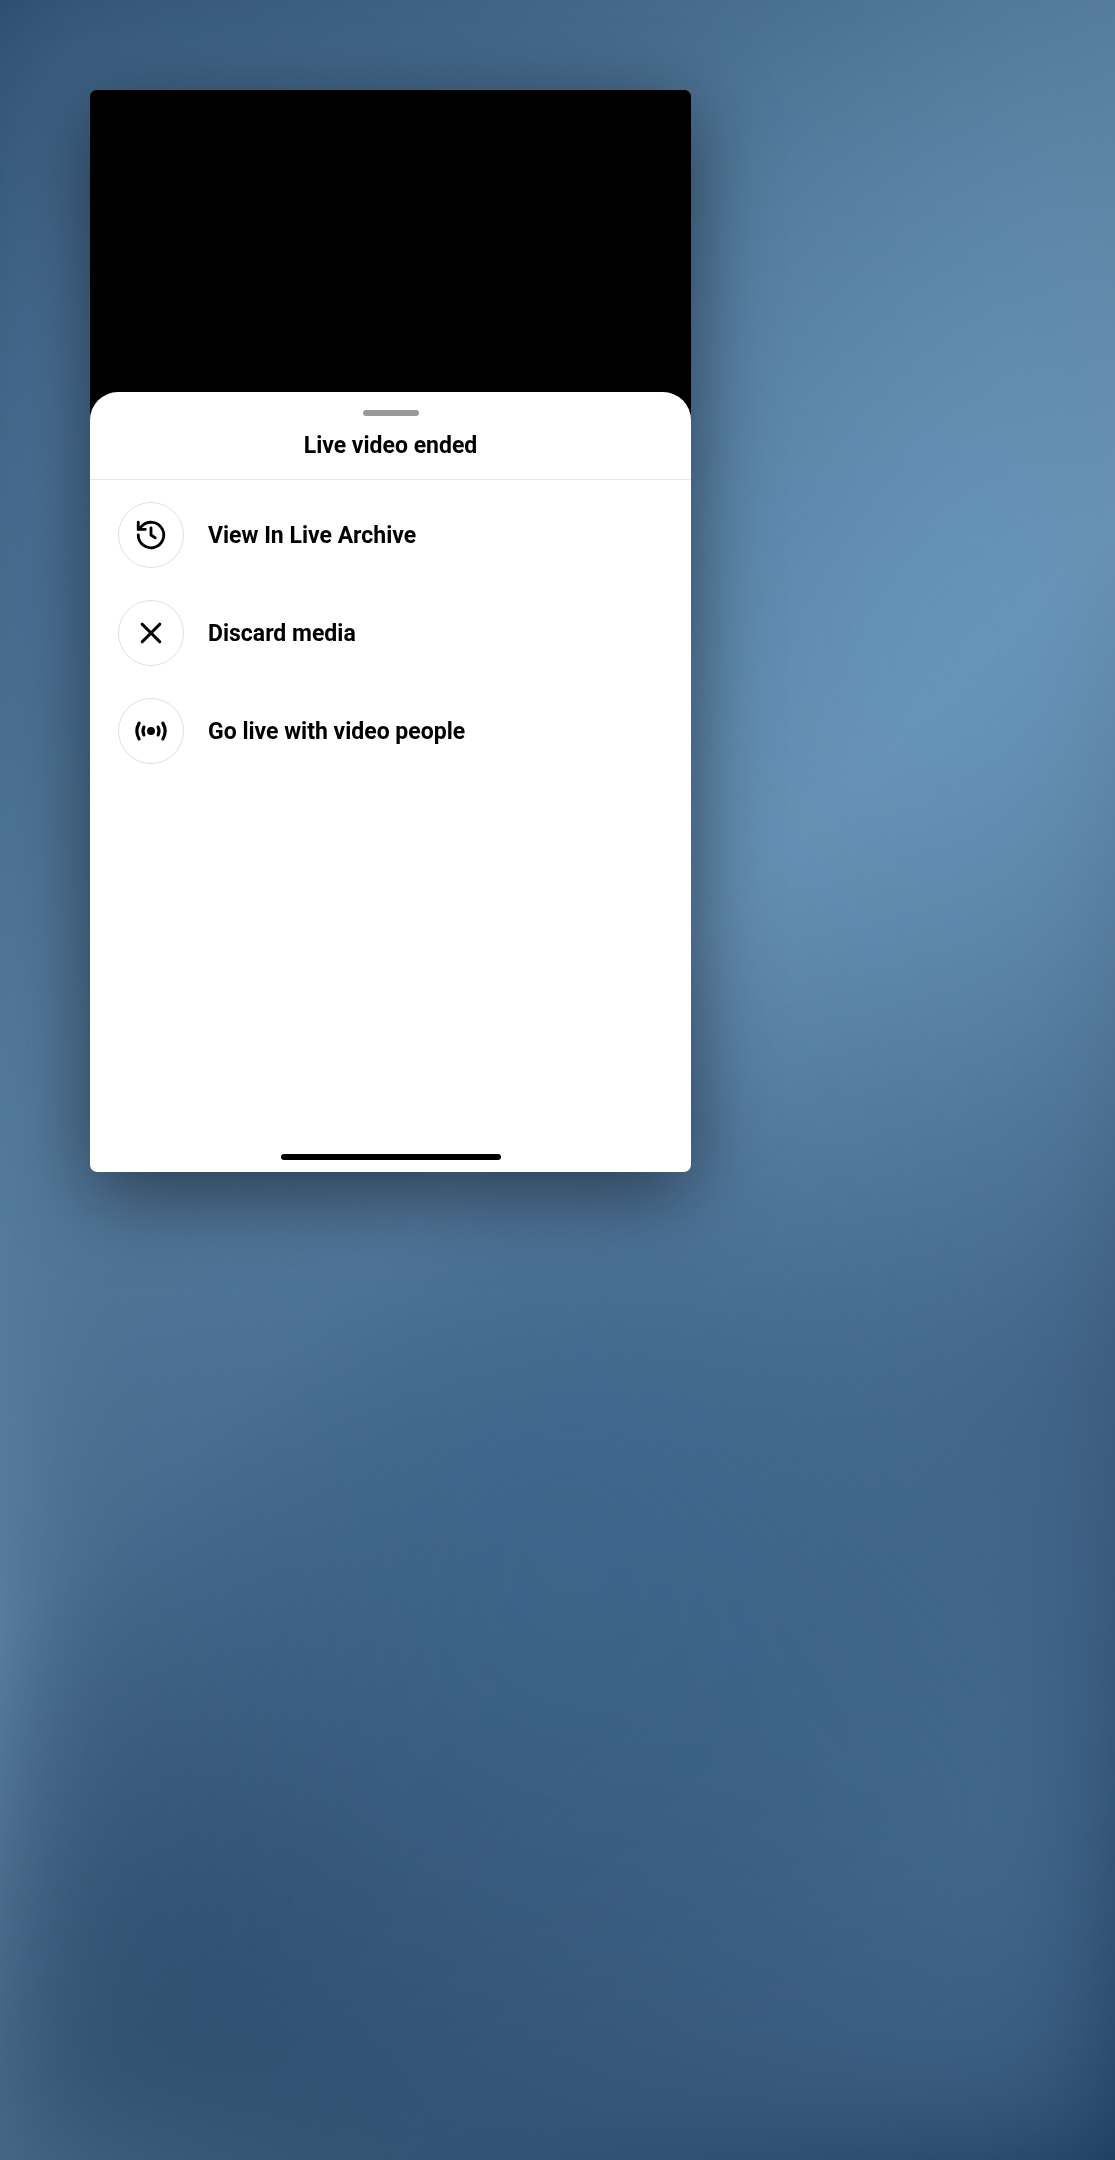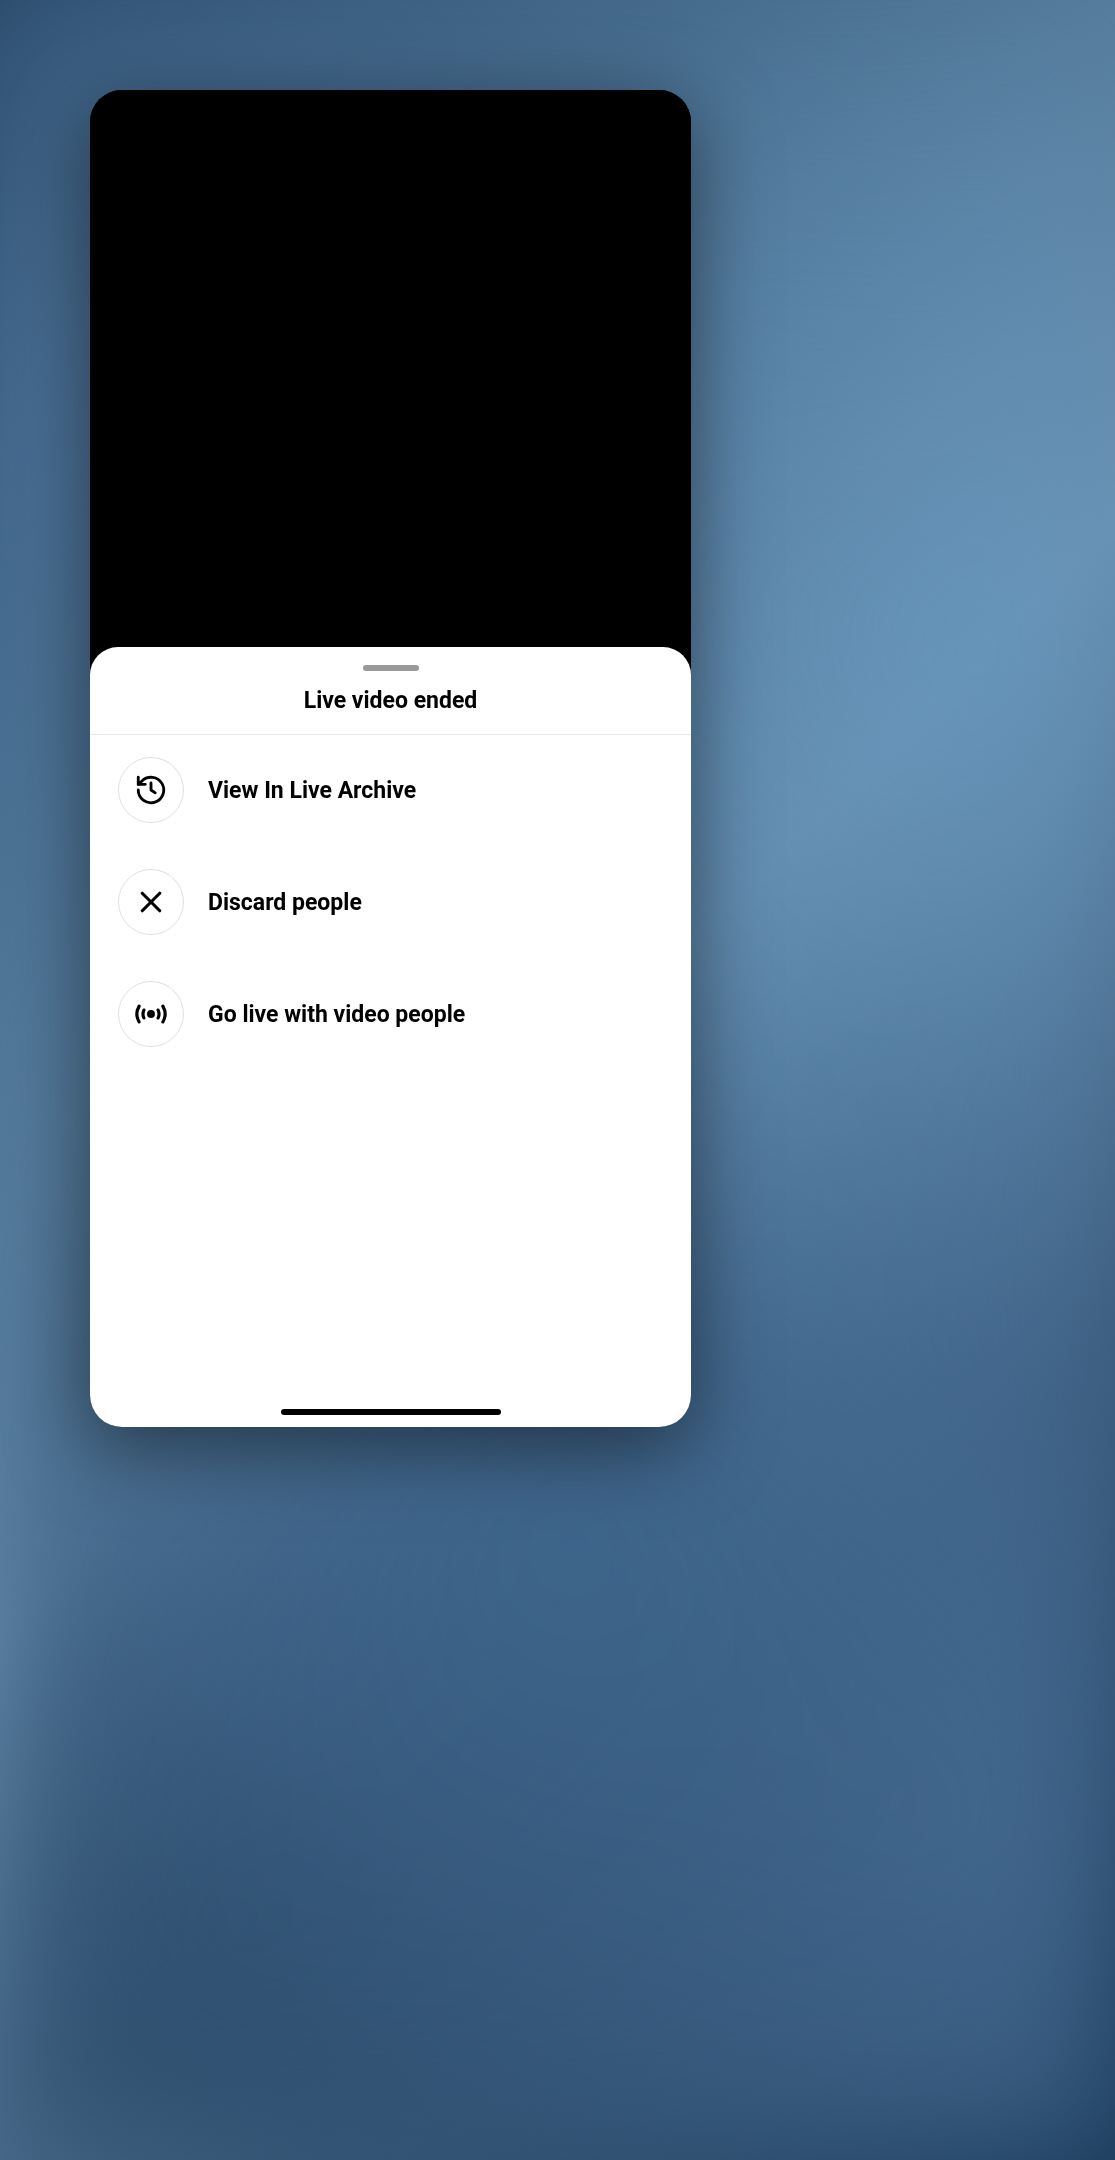--- a/index.html
+++ b/index.html
@@ -30,23 +30,23 @@
         radial-gradient(circle at 20% 90%, rgba(40, 70, 100, 0.9) 0%, transparent 40%),
         radial-gradient(circle at 85% 85%, rgba(90, 130, 170, 0.6) 0%, transparent 40%);
       filter: blur(60px);
     }
 
     .phone-frame {
       position: absolute;
       left: 90px;
       top: 90px;
       width: 601px;
-      height: 1337px;
+      height: 1082px;
       background: #000;
-      border-radius: 32px;
+      border-radius: 7px;
       overflow: hidden;
       box-shadow: 0 20px 80px rgba(0, 0, 0, 0.5);
     }
 
     .black-area {
       position: absolute;
       top: 0;
       left: 0;
       width: 100%;
       height: 575px;
@@ -80,21 +80,21 @@
       font-weight: 700;
       color: #000;
       padding: 16px 0 20px 0;
       border-bottom: 1px solid #e8e8e8;
     }
 
     .options-list {
       padding: 22px 26px 0 28px;
       display: flex;
       flex-direction: column;
-      gap: 46px;
+      gap: 32px;
     }
 
     .option-row {
       display: flex;
       align-items: center;
       gap: 24px;
       cursor: pointer;
     }
 
     .icon-circle {
@@ -155,21 +155,21 @@
         <span class="option-label">View In Live Archive</span>
       </div>
 
       <div class="option-row">
         <div class="icon-circle">
           <svg width="30" height="30" viewBox="0 0 24 24" fill="none" stroke="#000" stroke-width="2.5" stroke-linecap="round">
             <line x1="5" y1="5" x2="19" y2="19"></line>
             <line x1="19" y1="5" x2="5" y2="19"></line>
           </svg>
         </div>
-        <span class="option-label">Discard people</span>
+        <span class="option-label">Discard media</span>
       </div>
 
       <div class="option-row">
         <div class="icon-circle">
           <svg width="38" height="38" viewBox="0 0 24 24" fill="none" stroke="#000" stroke-width="2" stroke-linecap="round">
             <circle cx="12" cy="12" r="1.5" fill="#000"></circle>
             <path d="M7.5 9.5a6 6 0 0 0 0 5"></path>
             <path d="M16.5 9.5a6 6 0 0 1 0 5"></path>
             <path d="M4.5 7a10 10 0 0 0 0 10"></path>
             <path d="M19.5 7a10 10 0 0 1 0 10"></path>

